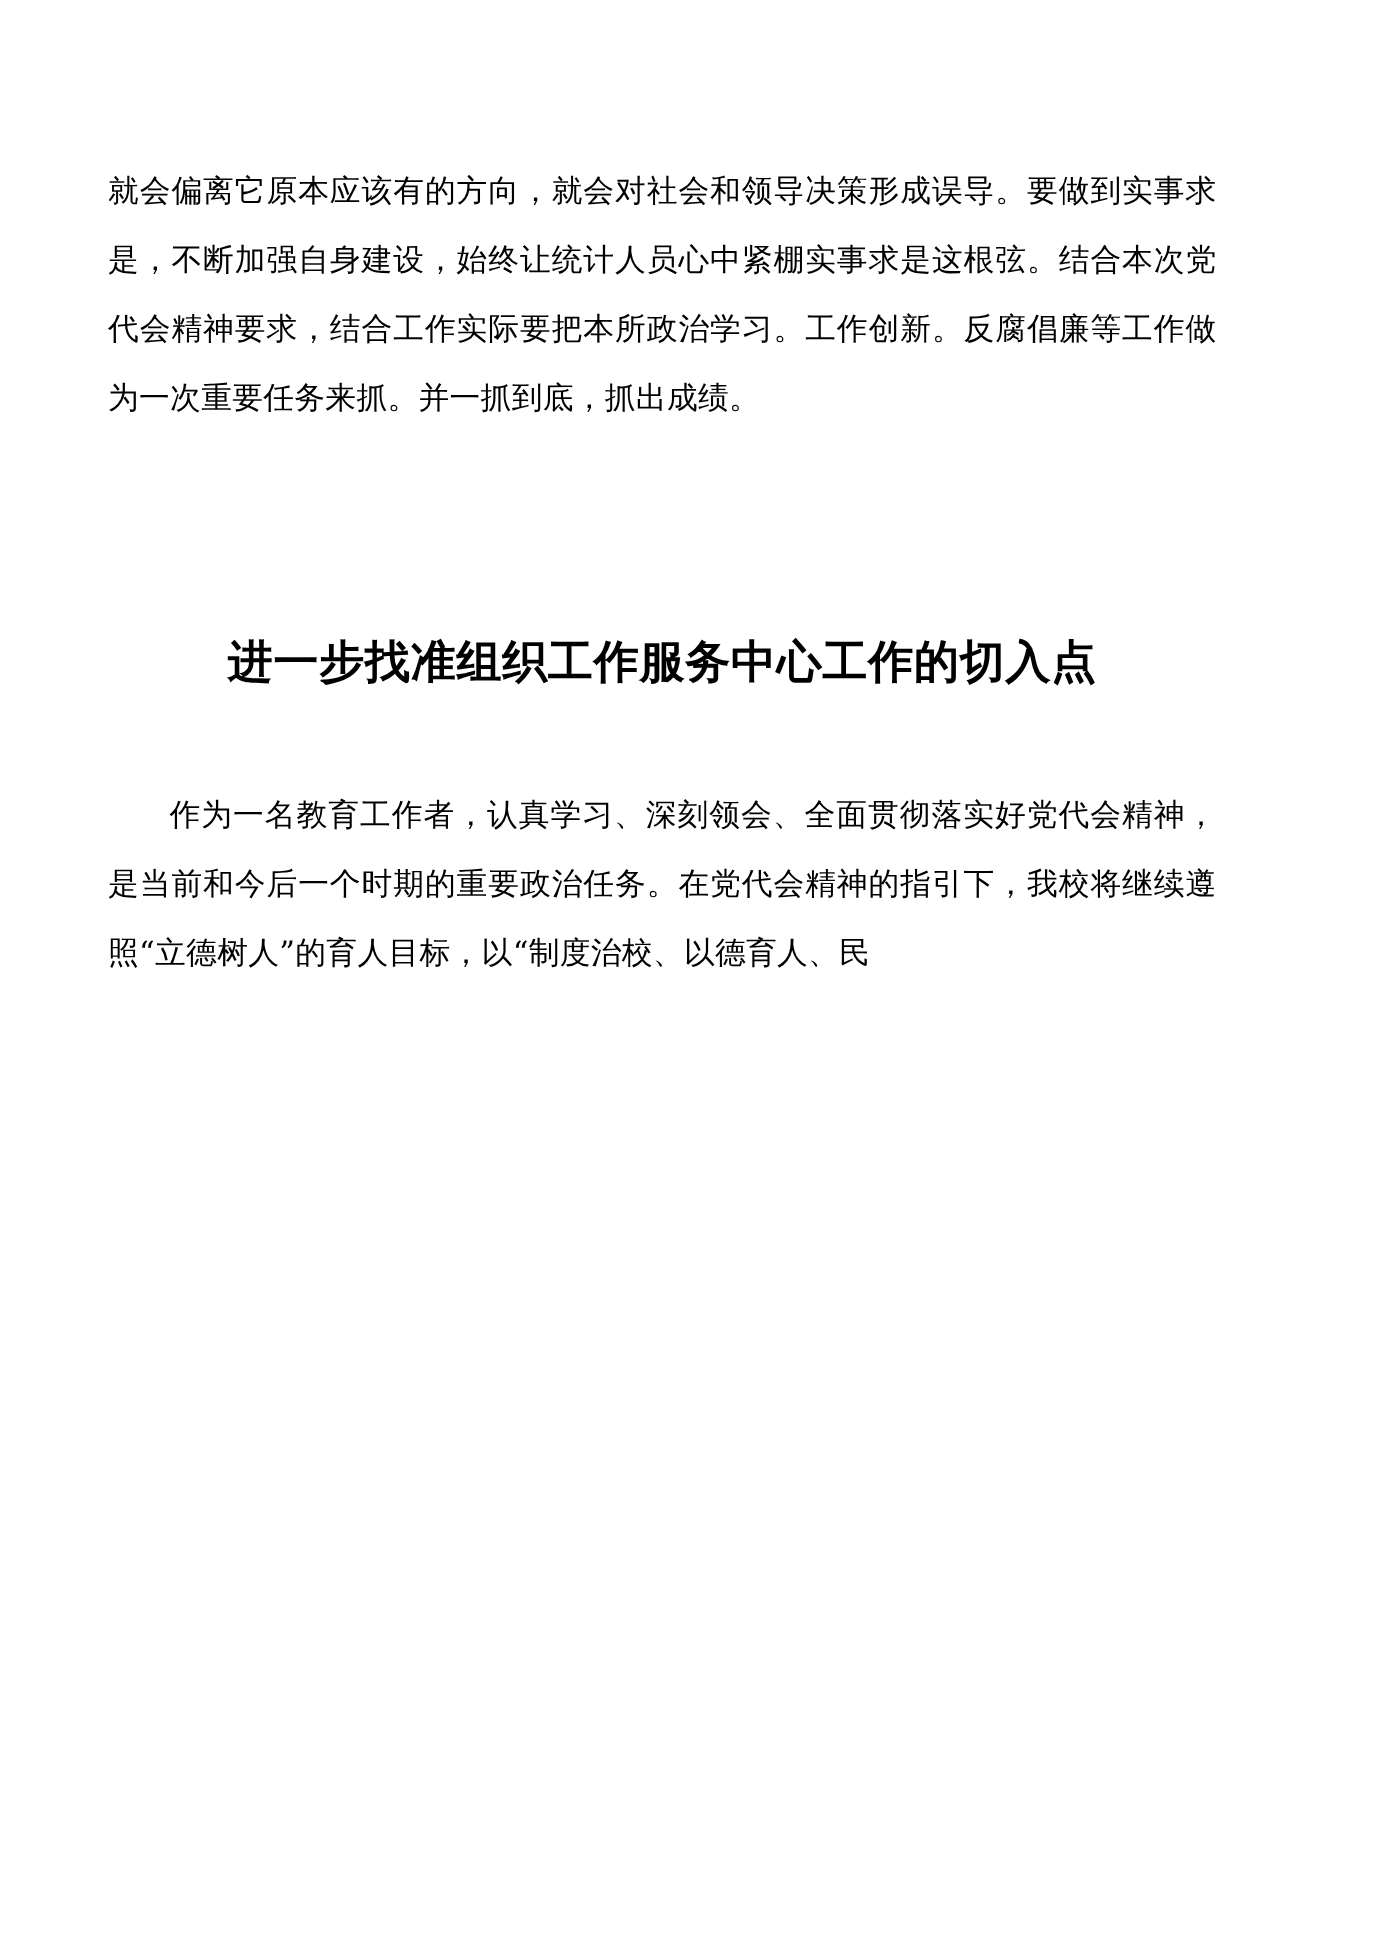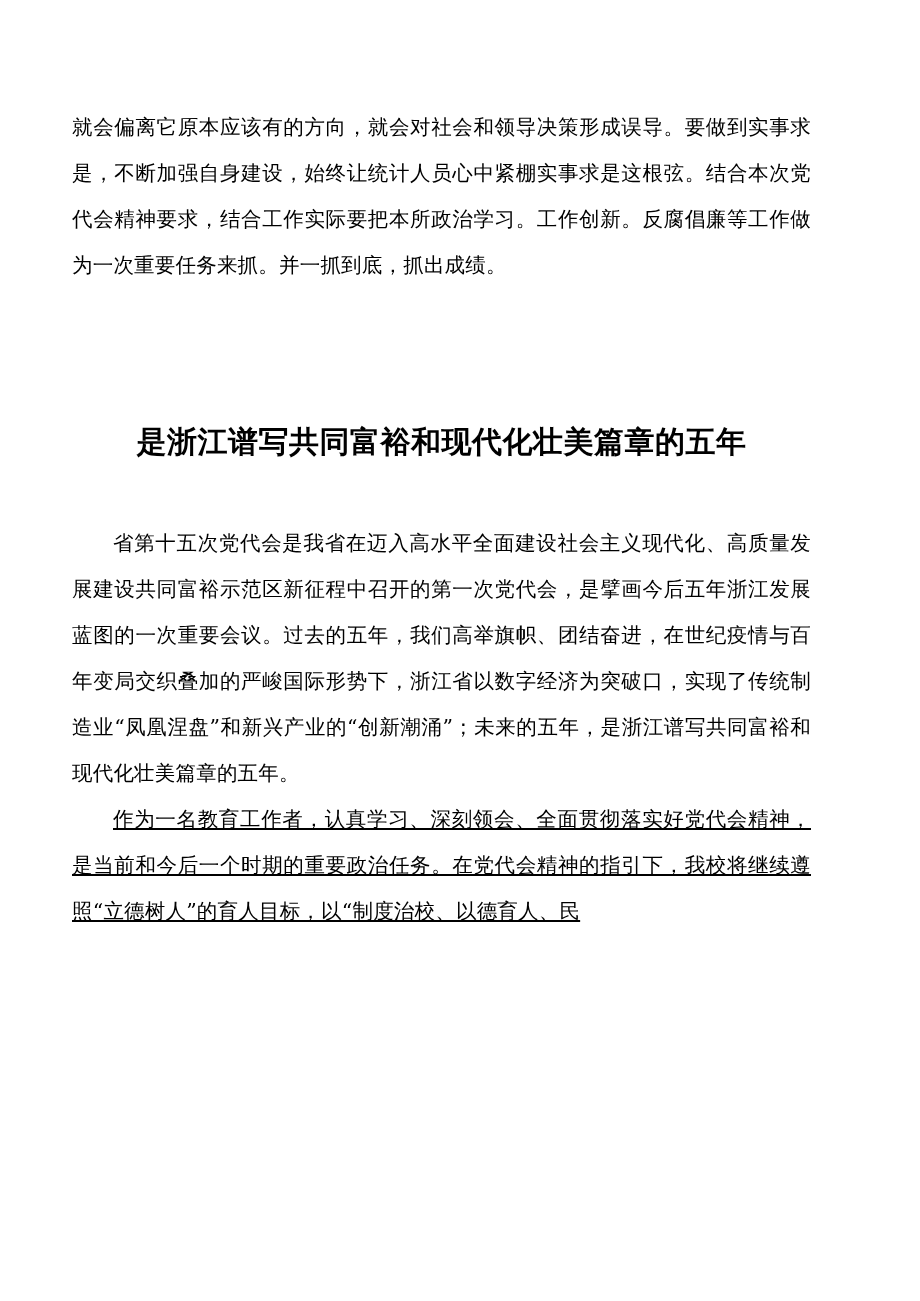--- a/index.html
+++ b/index.html
@@ -54,22 +54,21 @@
 </head>
 <body>
 
 <div class="page">
 
   <p class="para">就会偏离它原本应该有的方向，就会对社会和领导决策形成误导。要做到实事求是，不断加强自身建设，始终让统计人员心中紧棚实事求是这根弦。结合本次党代会精神要求，结合工作实际要把本所政治学习。工作创新。反腐倡廉等工作做为一次重要任务来抓。并一抓到底，抓出成绩。</p>
 
 
   <div class="gap-block"></div>
 
-  <h1 class="doc-title">是浙江谱写共同富裕和现代化壮美篇章的五年</h1>
+  <h1 class="doc-title">进一步找准组织工作服务中心工作的切入点</h1>
 
   <div class="after-title-gap"></div>
 
   <div class="section-body">
-    <p class="para indent">省第十五次党代会是我省在迈入高水平全面建设社会主义现代化、高质量发展建设共同富裕示范区新征程中召开的第一次党代会，是擘画今后五年浙江发展蓝图的一次重要会议。过去的五年，我们高举旗帜、团结奋进，在世纪疫情与百年变局交织叠加的严峻国际形势下，浙江省以数字经济为突破口，实现了传统制造业“凤凰涅盘”和新兴产业的“创新潮涌”；未来的五年，是浙江谱写共同富裕和现代化壮美篇章的五年。</p>
     <p class="para indent">作为一名教育工作者，认真学习、深刻领会、全面贯彻落实好党代会精神，是当前和今后一个时期的重要政治任务。在党代会精神的指引下，我校将继续遵照“立德树人”的育人目标，以“制度治校、以德育人、民</p>
   </div>
 
 </div>
 
 </body></html>

